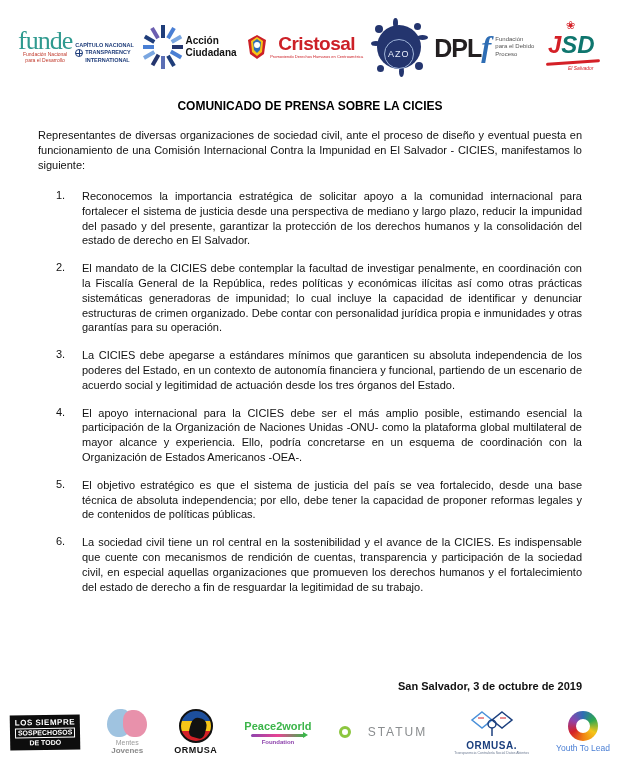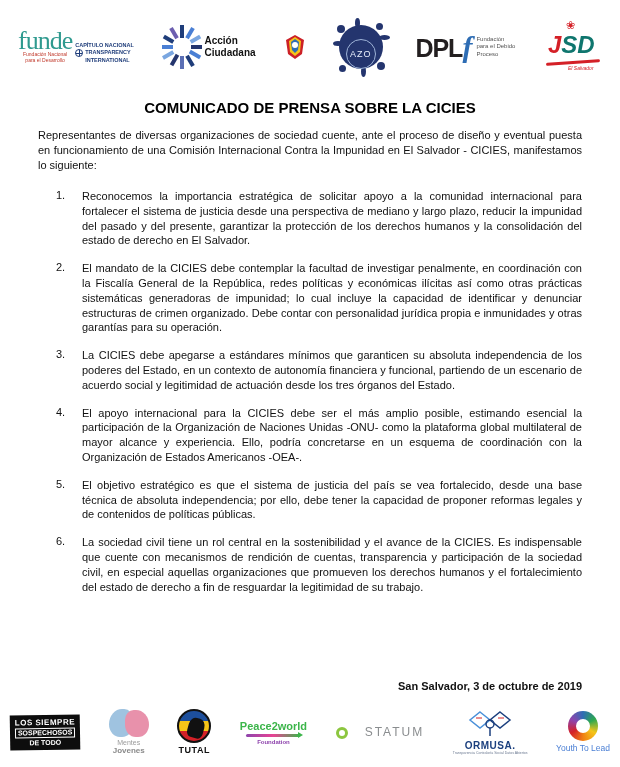--- a/index.html
+++ b/index.html
@@ -45,21 +45,21 @@
   .dplf-sub { font-size:6px; color:#555; line-height:7.5px; }
 
   .jsd-wrap { position:relative; width:62px; height:52px; }
   .jsd-rose { position:absolute; top:-2px; left:22px; font-size:11px; color:#d42027; }
   .jsd-text { position:absolute; top:12px; left:4px; font-style:italic; font-weight:bold; font-size:24px; line-height:24px; }
   .jsd-j { color:#d42027; } .jsd-sd { color:#0f766e; }
   .jsd-swoosh { position:absolute; left:2px; right:6px; top:40px; height:3px; background:#d42027; border-radius:2px; transform:rotate(-4deg); }
   .jsd-sub { position:absolute; top:44px; left:24px; font-size:5px; color:#d42027; font-style:italic; }
 
   
-  .doc-title { position:absolute; top:99px; left:0; right:0; text-align:center; font-size:15px; font-weight:bold; color:#000; }
+  .doc-title { position:absolute; top:99px; left:0; right:0; text-align:center; font-size:12px; font-weight:bold; color:#000; }
   .intro { position:absolute; top:128px; left:38px; right:38px; font-size:11px; line-height:14.8px; text-align:justify; color:#111; }
   .list { position:absolute; top:189px; left:56px; right:38px; }
   .list-item { display:flex; margin-bottom:13px; }
   .list-num { flex:0 0 26px; font-size:11px; color:#111; }
   .list-text { flex:1; font-size:11px; line-height:14.8px; text-align:justify; color:#111; }
   .closing { position:absolute; top:626px; left:48px; right:48px; text-align:center; font-size:11px; line-height:14.8px; font-weight:bold; color:#111; }
   .dateline { position:absolute; top:680px; left:38px; right:38px; text-align:right; font-size:11px; font-weight:bold; color:#111; }
 
   
   .footer-logos {
@@ -91,21 +91,21 @@
 
   .somos-wrap { display:flex; align-items:center; gap:3px; }
   .globe-green { width:30px; height:30px; border-radius:50%; border:2.5px solid #8cc63f; position:relative; overflow:hidden; }
   .globe-land { position:absolute; left:4px; top:3px; width:12px; height:11px; background:#2ea88c; border-radius:60% 40% 50% 60%; }
   .globe-land2 { position:absolute; left:10px; top:14px; width:8px; height:11px; background:#2ea88c; border-radius:40% 60% 70% 40%; }
   .somos-txt { display:flex; flex-direction:column; }
   .somos-l1 { font-size:10px; font-weight:bold; color:#8cc63f; line-height:10px; }
   .somos-l2 { font-size:10px; font-weight:bold; color:#fff; background:#00a99d; padding:0 2px; line-height:11px; width:max-content; }
   .somos-tag { font-size:3.5px; color:#f5c518; font-weight:bold; letter-spacing:0.4px; }
 
-  .statum-wrap { display:flex; align-items:flex-end; gap:17px; }
+  .statum-wrap { display:flex; align-items:center; gap:17px; }
   .statum-ring { width:12px; height:12px; border-radius:50%; border:3px solid #8cc63f; }
   .statum-name { font-size:12px; color:#8a8d8f; letter-spacing:2px; }
 
   .tracoda-wrap { display:flex; flex-direction:column; align-items:center; }
   .tracoda-name { font-size:10px; font-weight:bold; color:#1b3f7e; letter-spacing:0.5px; }
   .tracoda-tag { font-size:3.5px; color:#6c7a92; }
 
   .ytl-ring { width:30px; height:30px; border-radius:50%;
     background:conic-gradient(#2e6db4,#2ea84f,#f5c518,#f07f13,#d42027,#8e44ad,#2e6db4); position:relative; }
   .ytl-ring::after { content:""; position:absolute; inset:8px; background:#fff; border-radius:50%; }
@@ -161,20 +161,24 @@
       </div>
     </div>
 
     <div class="logo cristosal-wrap">
       <svg width="22" height="26" viewBox="0 0 22 26">
         <path d="M11 1 L20 6 L18 20 L11 25 L4 20 L2 6 Z" fill="#cc2027"></path>
         <path d="M11 3 L17 7 L16 18 L11 22 L6 18 L5 7 Z" fill="#f5c518"></path>
         <path d="M11 5 L15 8 L14 16 L11 19 L8 16 L7 8 Z" fill="#2e6db4"></path>
         <circle cx="11" cy="11" r="3" fill="#fff"></circle>
       </svg>
+      <div class="cristosal-txt">
+        <div class="cristosal-name">Cristosal</div>
+        <div class="cristosal-tag">Promoviendo Derechos Humanos en Centroamérica</div>
+      </div>
     </div>
 
     <div class="logo azo-blob">
       <span class="azo-spike" style="left:-2px;top:20px;width:10px;height:5px;"></span>
       <span class="azo-spike" style="right:-3px;top:14px;width:11px;height:5px;"></span>
       <span class="azo-spike" style="left:20px;top:-3px;width:5px;height:10px;"></span>
       <span class="azo-spike" style="left:26px;bottom:-4px;width:5px;height:11px;"></span>
       <span class="azo-spike" style="left:2px;top:4px;width:8px;height:8px;"></span>
       <span class="azo-spike" style="right:2px;bottom:3px;width:8px;height:8px;"></span>
       <span class="azo-spike" style="right:4px;top:2px;width:7px;height:7px;"></span>
@@ -202,21 +206,21 @@
         <span class="jsd-j">J</span><span class="jsd-sd">SD</span>
       </div>
       <div class="jsd-swoosh"></div>
       <div class="jsd-sub">El Salvador</div>
     </div>
 
   </div>
 
   <div class="doc-title">COMUNICADO DE PRENSA SOBRE LA CICIES</div>
 
-  <div class="intro">Representantes de diversas organizaciones de sociedad cuente, ante el proceso de diseño y eventual puesta en funcionamiento de una Comisión Internacional Contra la Impunidad en El Salvador - CICIES, manifestamos lo siguiente:</div>
+  <div class="intro">Representantes de diversas organizaciones de sociedad civil, ante el proceso de diseño y eventual puesta en funcionamiento de una Comisión Internacional Contra la Impunidad en El Salvador - CICIES, manifestamos lo siguiente:</div>
 
   <div class="list">
     <div class="list-item">
       <span class="list-num">1.</span>
       <div class="list-text">Reconocemos la importancia estratégica de solicitar apoyo a la comunidad internacional para fortalecer el sistema de justicia desde una perspectiva de mediano y largo plazo, reducir la impunidad del pasado y del presente, garantizar la protección de los derechos humanos y la consolidación del estado de derecho en El Salvador.</div>
     </div>
     <div class="list-item">
       <span class="list-num">2.</span>
       <div class="list-text">El mandato de la CICIES debe contemplar la facultad de investigar penalmente, en coordinación con la Fiscalía General de la República, redes políticas y económicas ilícitas así como otras prácticas sistemáticas generadoras de impunidad; lo cual incluye la capacidad de identificar y denunciar estructuras de crimen organizado. Debe contar con personalidad jurídica propia e inmunidades y otras garantías para su operación.</div>
     </div>
@@ -258,21 +262,21 @@
       <div class="mentes-txt">
         <div>Mentes</div>
         <b>Jovenes</b>
       </div>
     </div>
 
     <div class="flogo">
       <div class="ormusa-circle">
         <div class="ormusa-fist"></div>
       </div>
-      <div class="ormusa-name">TUTAL</div>
+      <div class="ormusa-name">ORMUSA</div>
     </div>
 
     <div class="flogo">
       <div class="p2w-name">Peace2world</div>
       <div class="p2w-arrow"></div>
       <div class="p2w-sub">Foundation</div>
     </div>
 
 
     <div class="flogo">

